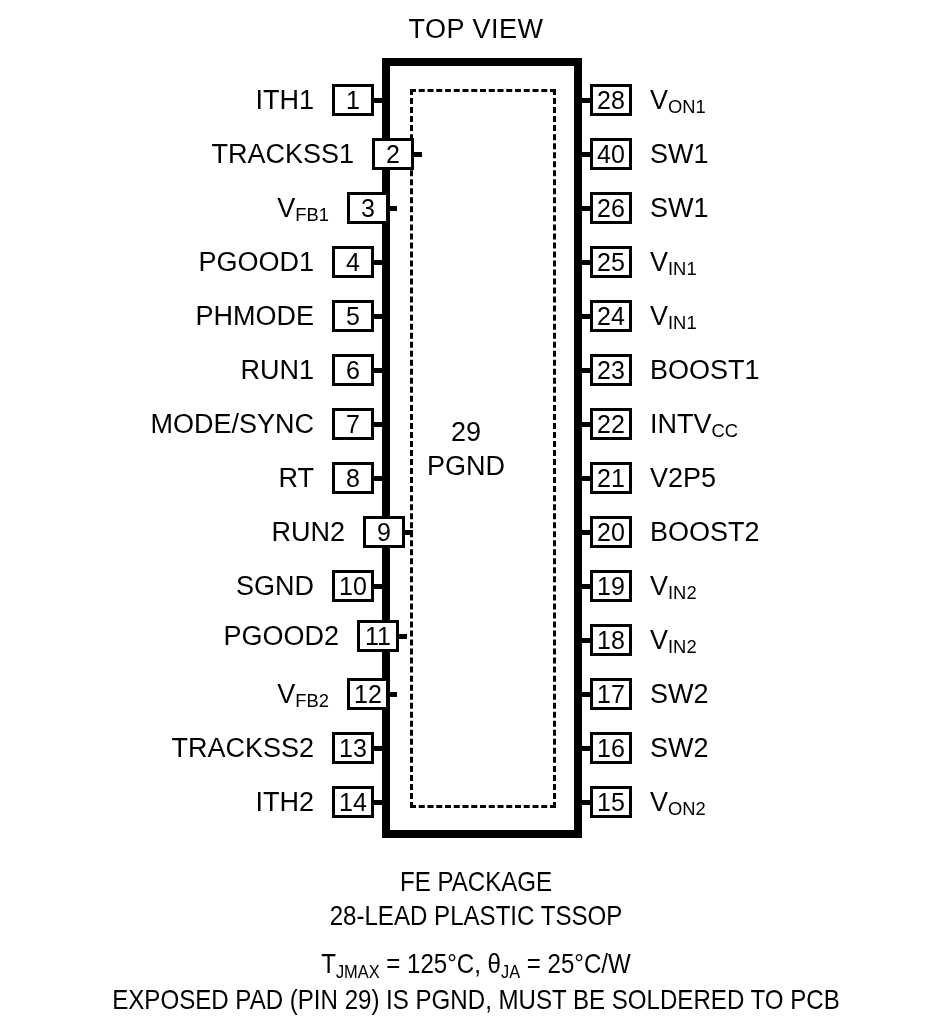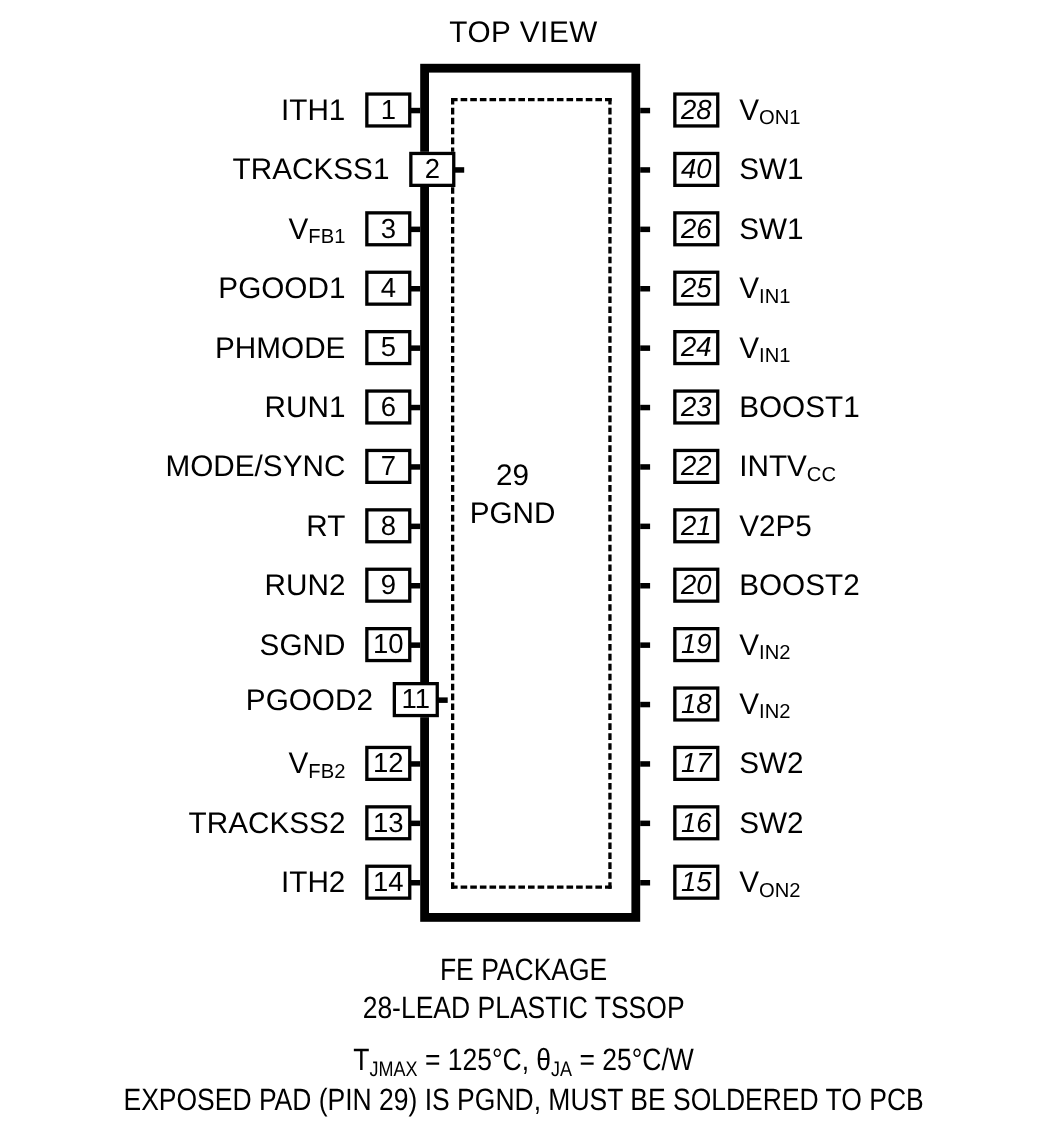--- a/index.html
+++ b/index.html
@@ -90,22 +90,21 @@
     align-items: center;
     justify-content: center;
     font-size: 25px;
     line-height: 1;
     padding: 0 3px;
   }
   .pin-row.left .pin-box {
     margin-right: 0px;
   }
   .pin-row.right .pin-box {
-    margin-left: 22px;
-    font-style: italic;
+    margin-left: 0;
   }
 
   
   .lead-stub {
     height: 5px;
     width: 9px;
     background: #000;
   }
   .pin-row.left .lead-stub { margin-left: -1px; }
   .pin-row.right .lead-stub { margin-right: -1px; }
@@ -161,21 +160,21 @@
     <div class="pin-row left" style="top: 84px;">
       <span class="pin-label"><span>ITH1</span></span>
       <div class="pin-box">1</div>
       <div class="lead-stub"></div>
     </div>
     <div class="pin-row left" style="top: 138px; padding-left: 40px;">
       <span class="pin-label"><span>TRACKSS1</span></span>
       <div class="pin-box">2</div>
       <div class="lead-stub"></div>
     </div>
-    <div class="pin-row left" style="top: 192px;">
+    <div class="pin-row left" style="top: 192px; margin-left: 15px;">
       <span class="pin-label"><span>V</span><sub>FB1</sub></span>
       <div class="pin-box">3</div>
       <div class="lead-stub"></div>
     </div>
     <div class="pin-row left" style="top: 246px;">
       <span class="pin-label"><span>PGOOD1</span></span>
       <div class="pin-box">4</div>
       <div class="lead-stub"></div>
     </div>
     <div class="pin-row left" style="top: 300px;">
@@ -191,36 +190,36 @@
     <div class="pin-row left" style="top: 408px;">
       <span class="pin-label"><span>MODE/SYNC</span></span>
       <div class="pin-box">7</div>
       <div class="lead-stub"></div>
     </div>
     <div class="pin-row left" style="top: 462px;">
       <span class="pin-label"><span>RT</span></span>
       <div class="pin-box">8</div>
       <div class="lead-stub"></div>
     </div>
-    <div class="pin-row left" style="top: 516px;">
+    <div class="pin-row left" style="top: 516px; margin-left: 31px;">
       <span class="pin-label"><span>RUN2</span></span>
       <div class="pin-box">9</div>
       <div class="lead-stub"></div>
     </div>
     <div class="pin-row left" style="top: 570px;">
       <span class="pin-label"><span>SGND</span></span>
       <div class="pin-box">10</div>
       <div class="lead-stub"></div>
     </div>
     <div class="pin-row left" style="top: 620px; padding-left: 25px;">
       <span class="pin-label"><span>PGOOD2</span></span>
       <div class="pin-box">11</div>
       <div class="lead-stub"></div>
     </div>
-    <div class="pin-row left" style="top: 678px;">
+    <div class="pin-row left" style="top: 678px; margin-left: 15px;">
       <span class="pin-label"><span>V</span><sub>FB2</sub></span>
       <div class="pin-box">12</div>
       <div class="lead-stub"></div>
     </div>
     <div class="pin-row left" style="top: 732px;">
       <span class="pin-label"><span>TRACKSS2</span></span>
       <div class="pin-box">13</div>
       <div class="lead-stub"></div>
     </div>
     <div class="pin-row left" style="top: 786px;">

